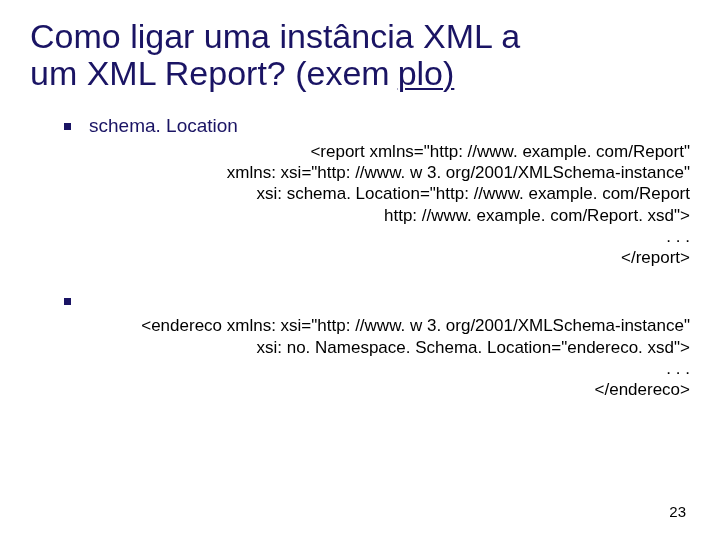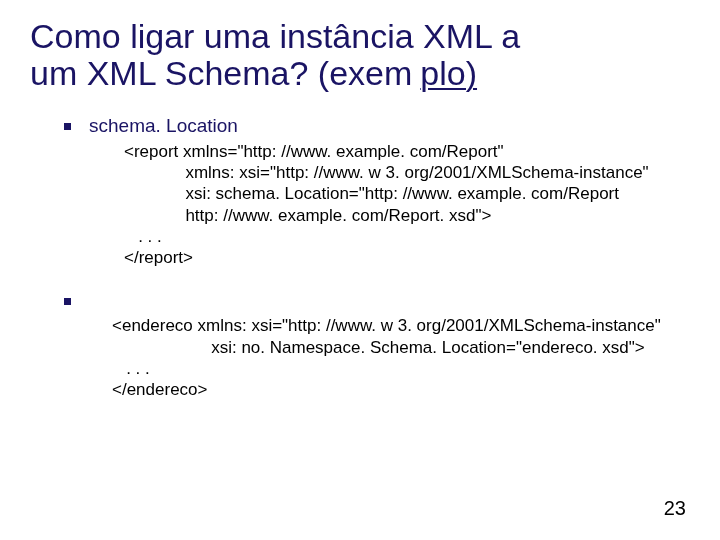--- a/index.html
+++ b/index.html
@@ -28,20 +28,21 @@
   }
   .title .underline {
     text-decoration: underline;
     text-decoration-thickness: 2px;
     text-underline-offset: 3px;
     margin-left: 8px;
   }
   .bullet-block {
     margin-left: 34px;
     margin-bottom: 6px;
+    text-align: right;
   }
   .bullet-row {
     display: flex;
     align-items: flex-start;
     gap: 18px;
     font-size: 19px;
     color: #1a1464;
   }
   .bullet-sq {
     display: inline-block;
@@ -65,32 +66,32 @@
     margin-bottom: 22px;
   }
   .code-block-2 {
     margin-left: 48px;
     margin-top: 10px;
   }
   .page-number {
     position: absolute;
     right: 34px;
     bottom: 20px;
-    font-size: 20px;
+    font-size: 15px;
     color: #000;
   }
 </style>
 </head>
 <body>
 
 <div class="slide">
 
   <h1 class="title">
     <span>Como ligar uma instância XML a</span><br>
-    <span>um XML Schema? (exem</span><span class="underline">plo)</span>
+    <span>um XML Report? (exem</span><span class="underline">plo)</span>
   </h1>
 
   <div class="bullet-block">
     <div class="bullet-row">
       <span class="bullet-sq"></span>
       <span>schema. Location</span>
     </div>
     <pre class="code code-block-1">&lt;report xmlns="http: //www. example. com/Report"
              xmlns: xsi="http: //www. w 3. org/2001/XMLSchema-instance"
              xsi: schema. Location="http: //www. example. com/Report

